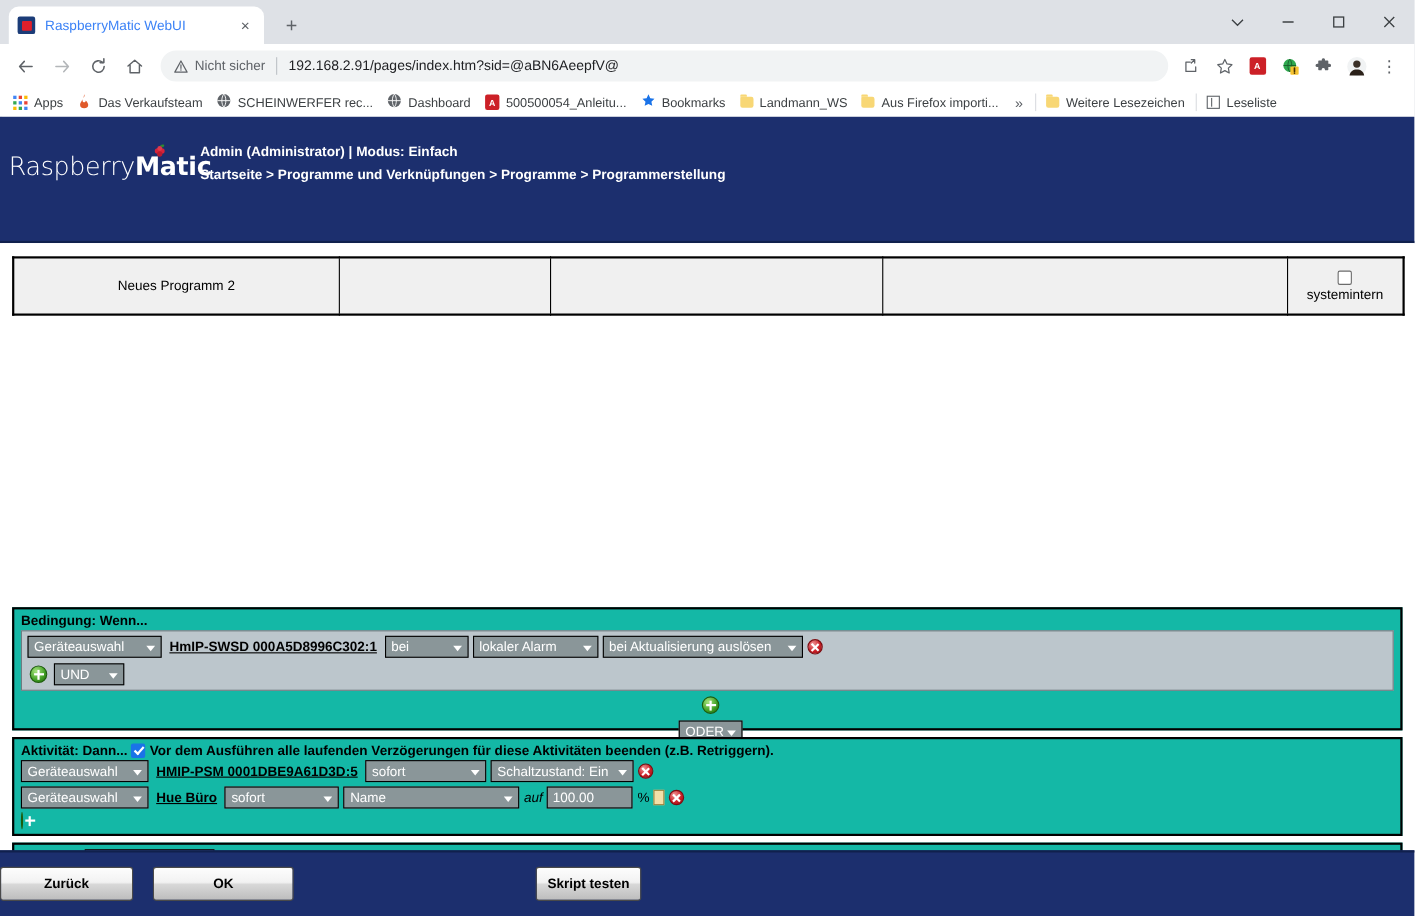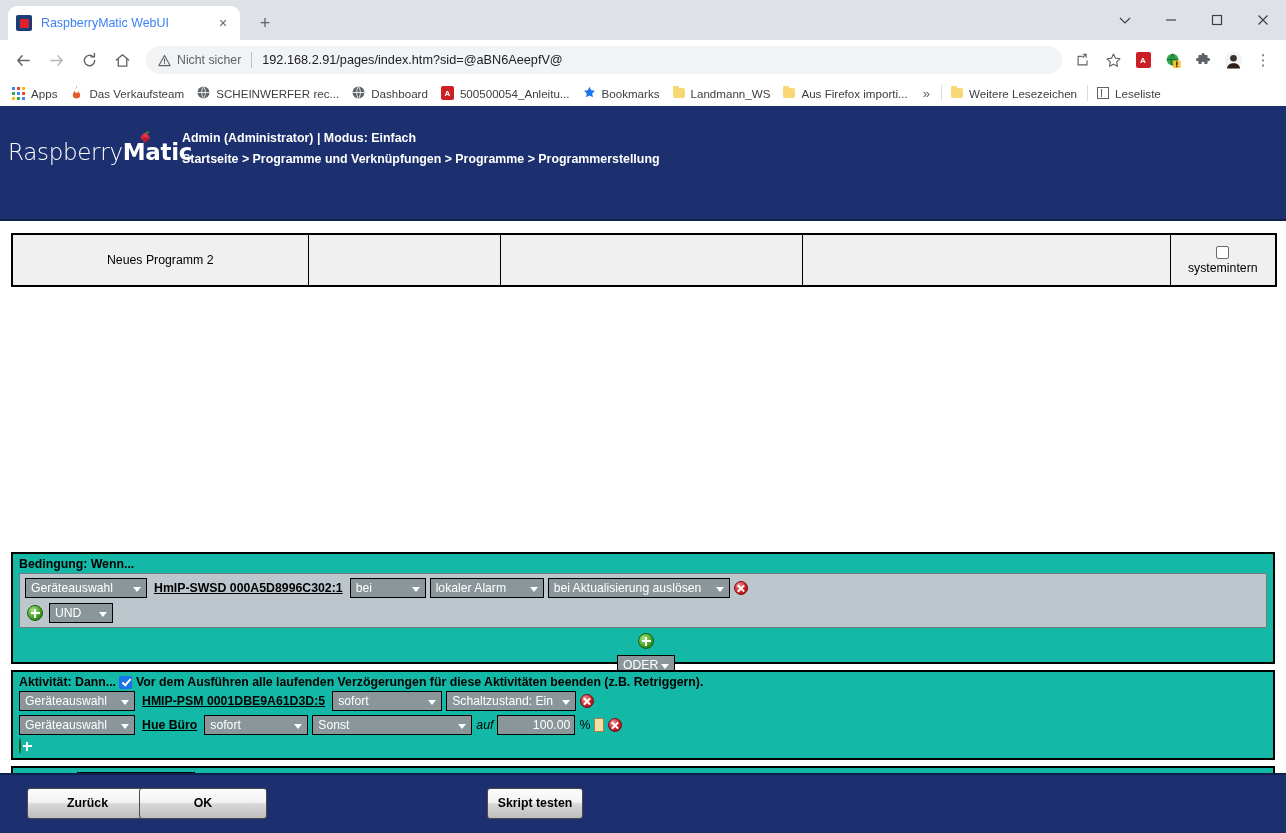--- a/index.html
+++ b/index.html
@@ -469,21 +469,20 @@
     background: #8a9699;
     border: 1px solid #000000;
     color: #ffffff;
     height: 20px;
     line-height: 18px;
     font-size: 12.3px;
     padding: 0 4px;
     box-sizing: border-box;
     font-family: "Liberation Sans", sans-serif;
     display: inline-block;
-    text-align: right;
   }
   .plus-ico {
     width: 16px; height: 16px;
     border-radius: 50%;
     background: radial-gradient(circle at 35% 30%, #a7e57f 0%, #3f9e22 60%, #1d5c0c 100%);
     border: 1px solid #1d5c0c;
     position: relative;
     flex: none;
     box-sizing: border-box;
   }
@@ -561,21 +560,21 @@
   
   .rm-footer {
     position: absolute;
     left: 0; bottom: 0;
     width: 1286px;
     height: 58px;
     background: #1c2f6e;
     border-top: 2px solid #10204d;
   }
   .fbtn { position: absolute; top: 13px; height: 31px; }
-  .fb-zurueck { left: 27px; width: 121px; }
+  .fb-zurueck { left: 0; width: 121px; }
   .fb-ok { left: 139px; width: 128px; }
   .fb-save { left: 275px; width: 200px; height: 33px; top: 12px; flex-direction: column; }
   .fb-skript { left: 487px; width: 96px; }
   .fb-save span { display: block; }
   .edge-sliver {
     position: absolute;
     left: 0; top: 0;
     width: 2px; height: 100%;
     background: linear-gradient(to bottom, #c8cdd2 0%, #c8cdd2 100%);
   }
@@ -867,21 +866,21 @@
           <span class="sel" style="width:116px;">Geräteauswahl</span>
           <span class="devname">HMIP-PSM 0001DBE9A61D3D:5</span>
           <span class="sel" style="width:110px;">sofort</span>
           <span class="sel" style="width:130px;">Schaltzustand: Ein</span>
           <span class="del-ico"></span>
         </div>
         <div class="row">
           <span class="sel" style="width:116px;">Geräteauswahl</span>
           <span class="devname">Hue Büro</span>
           <span class="sel" style="width:104px;">sofort</span>
-          <span class="sel" style="width:160px;">Sonst</span>
+          <span class="sel" style="width:160px;">Name</span>
           <span class="italic">auf</span>
           <span class="txtbox" style="width:78px;">100.00</span>
           <span>%</span>
           <span class="note-ico"></span>
           <span class="del-ico"></span>
         </div>
         <div style="margin-top:4px;">
           <span class="plus-ico"></span>
         </div>
       </div>

